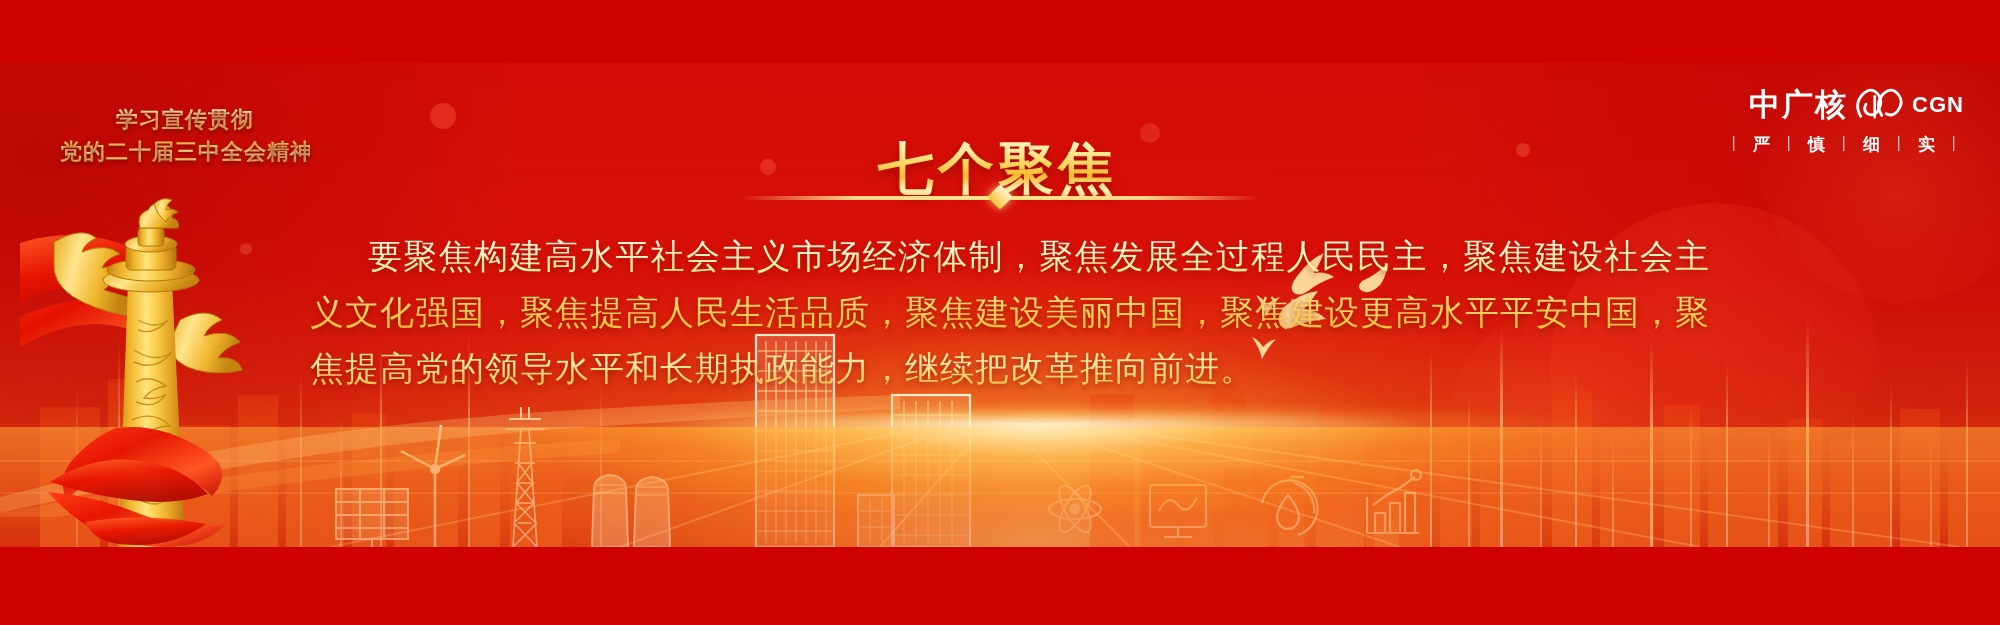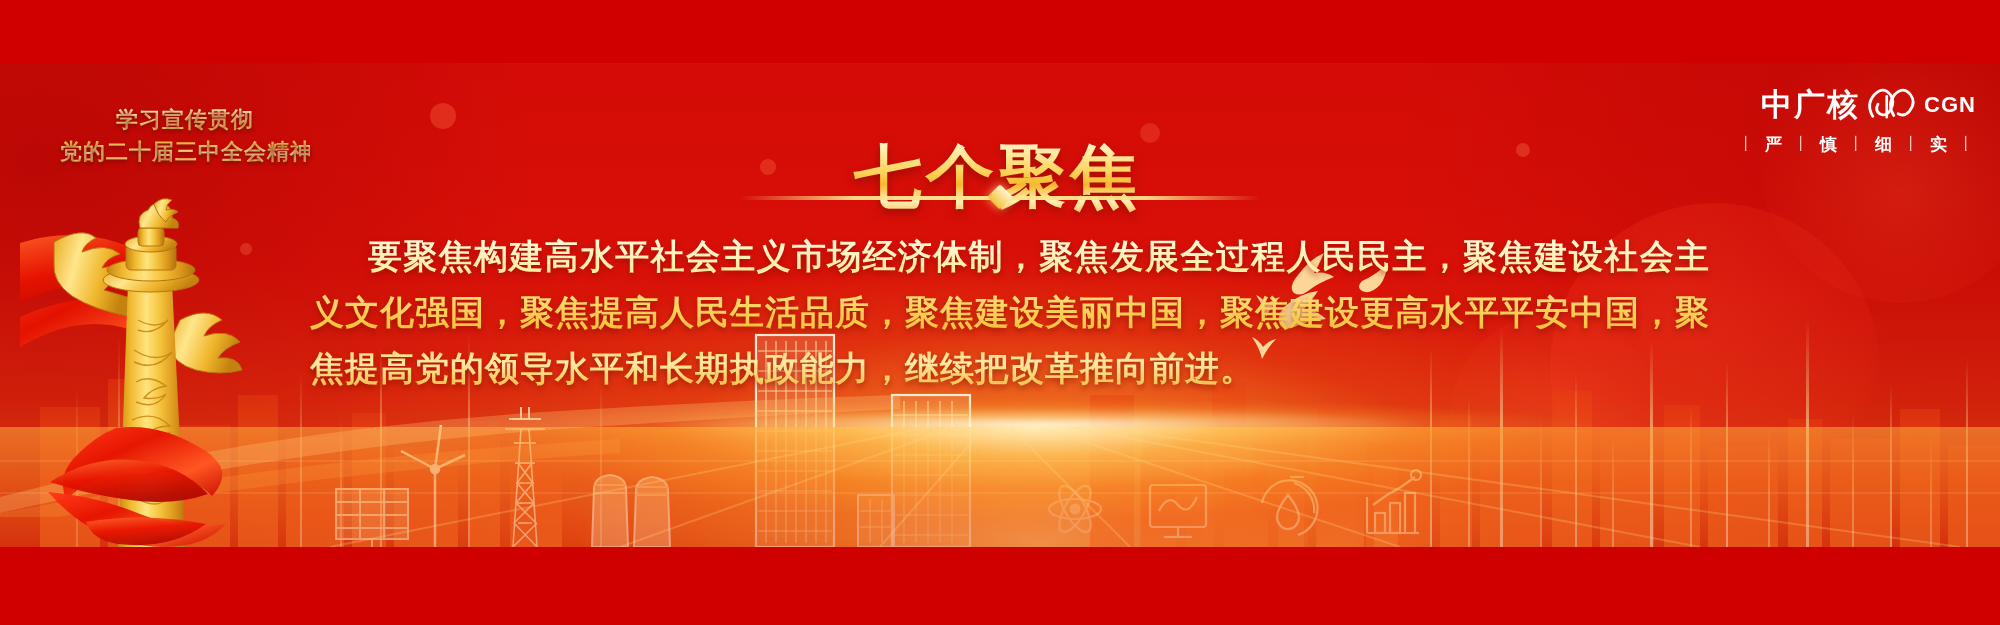--- a/index.html
+++ b/index.html
@@ -91,50 +91,50 @@
     background:linear-gradient(180deg,#fff6d0 0%,#ffe080 32%,#f9c640 56%,#ffeca8 78%,#f2b22e 100%);
     -webkit-background-clip:text;background-clip:text;color:transparent;
     text-shadow:0 2px 3px rgba(120,12,0,.55);
     filter:drop-shadow(0 2px 2px rgba(130,10,0,.45));
   }
   .slogan div{white-space:nowrap;}
 
   .title{
     position:absolute;left:0;top:132px;width:1996px;z-index:50;
     text-align:center;
-    font-size:68px;font-weight:800;letter-spacing:4px;
+    font-size:56px;font-weight:800;letter-spacing:4px;
     background:linear-gradient(180deg,#fffbe6 0%,#ffe898 26%,#fcd052 46%,#f6b82c 58%,#fff0b4 76%,#eda21c 100%);
     -webkit-background-clip:text;background-clip:text;color:transparent;
     filter:drop-shadow(0 4px 5px rgba(120,8,0,.6));
   }
   .title-underline{
     position:absolute;left:50%;top:196px;transform:translateX(-50%);
     width:520px;height:4px;z-index:50;
     background:linear-gradient(90deg,rgba(255,220,120,0) 0%, rgba(255,225,140,.95) 22%, #ffe58a 50%, rgba(255,225,140,.95) 78%, rgba(255,220,120,0) 100%);
     border-radius:2px;
   }
   .title-diamond{
     position:absolute;left:50%;top:188px;margin-left:-9px;width:18px;height:18px;z-index:51;
     background:linear-gradient(180deg,#fff4cc,#f5c13c);
     transform:rotate(45deg);border-radius:2px;
     box-shadow:0 0 10px rgba(255,220,130,.8);
   }
 
   .body-text{
     position:absolute;left:310px;top:228px;width:1400px;z-index:50;
-    font-size:34px;font-weight:700;line-height:1.65;letter-spacing:1px;
+    font-size:34px;font-weight:400;line-height:1.65;letter-spacing:1px;
     text-align:justify;text-align-last:left;
     background:linear-gradient(180deg,#fffbe8 0%,#ffeda6 24%,#fbd462 46%,#f5bf36 62%,#ffeaa4 80%,#efb027 100%);
     -webkit-background-clip:text;background-clip:text;color:transparent;
     filter:drop-shadow(0 3px 3px rgba(120,10,0,.55));
   }
   .body-text p{margin:0;text-indent:58px;}
 
   
-  .logo{position:absolute;right:24px;top:84px;z-index:60;text-align:center;}
+  .logo{position:absolute;right:36px;top:84px;z-index:60;text-align:center;}
   .logo-row{display:flex;align-items:center;justify-content:flex-end;gap:2px;}
   .logo-cn{
     font-size:31px;font-weight:800;color:#ffffff;letter-spacing:2px;
     font-family:"DejaVu Sans","Liberation Sans",sans-serif;
   }
   .logo-mark{width:56px;height:38px;margin:0 2px;}
   .logo-en{font-size:22px;font-weight:800;color:#ffffff;letter-spacing:1px;font-family:"Liberation Sans",sans-serif;}
   .logo-tag{
     margin-top:7px;display:flex;align-items:center;justify-content:center;gap:9px;
     color:#ffffff;font-size:17px;font-weight:700;letter-spacing:2px;

